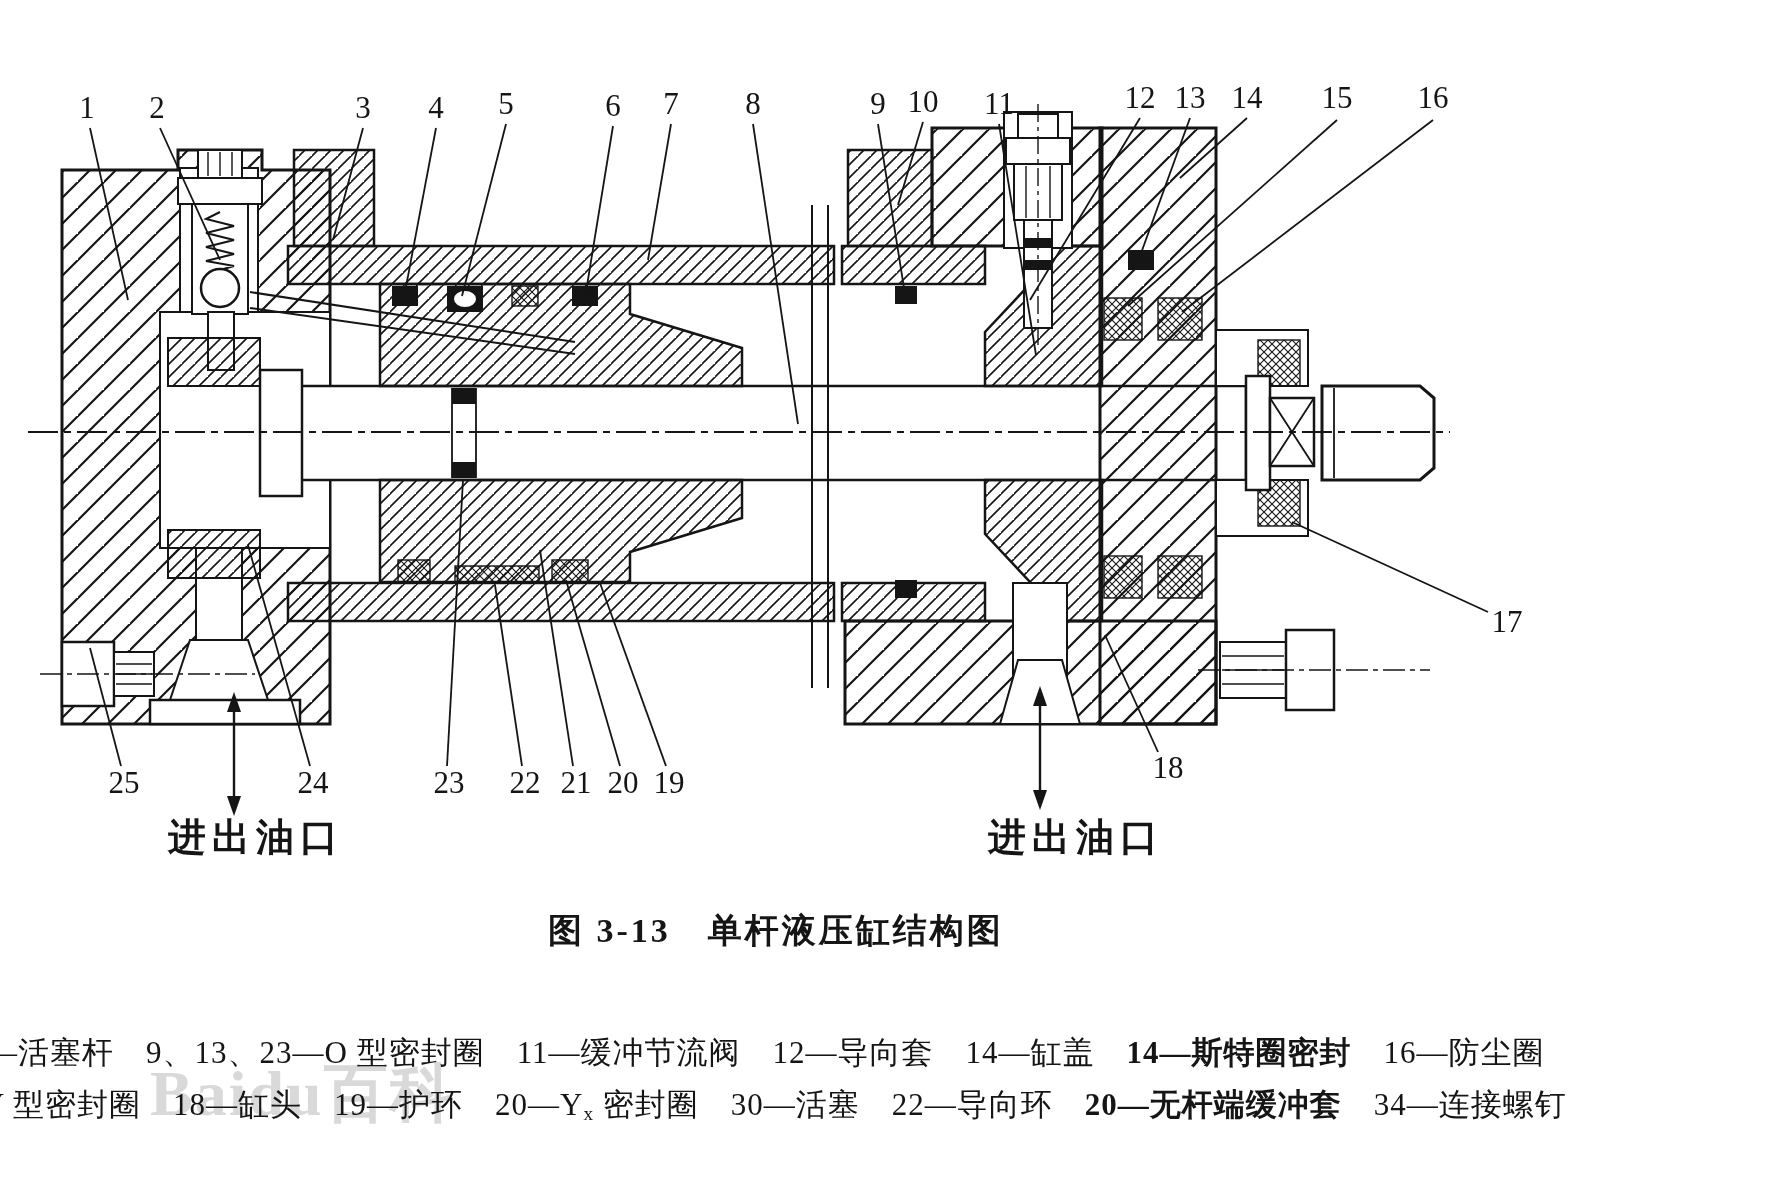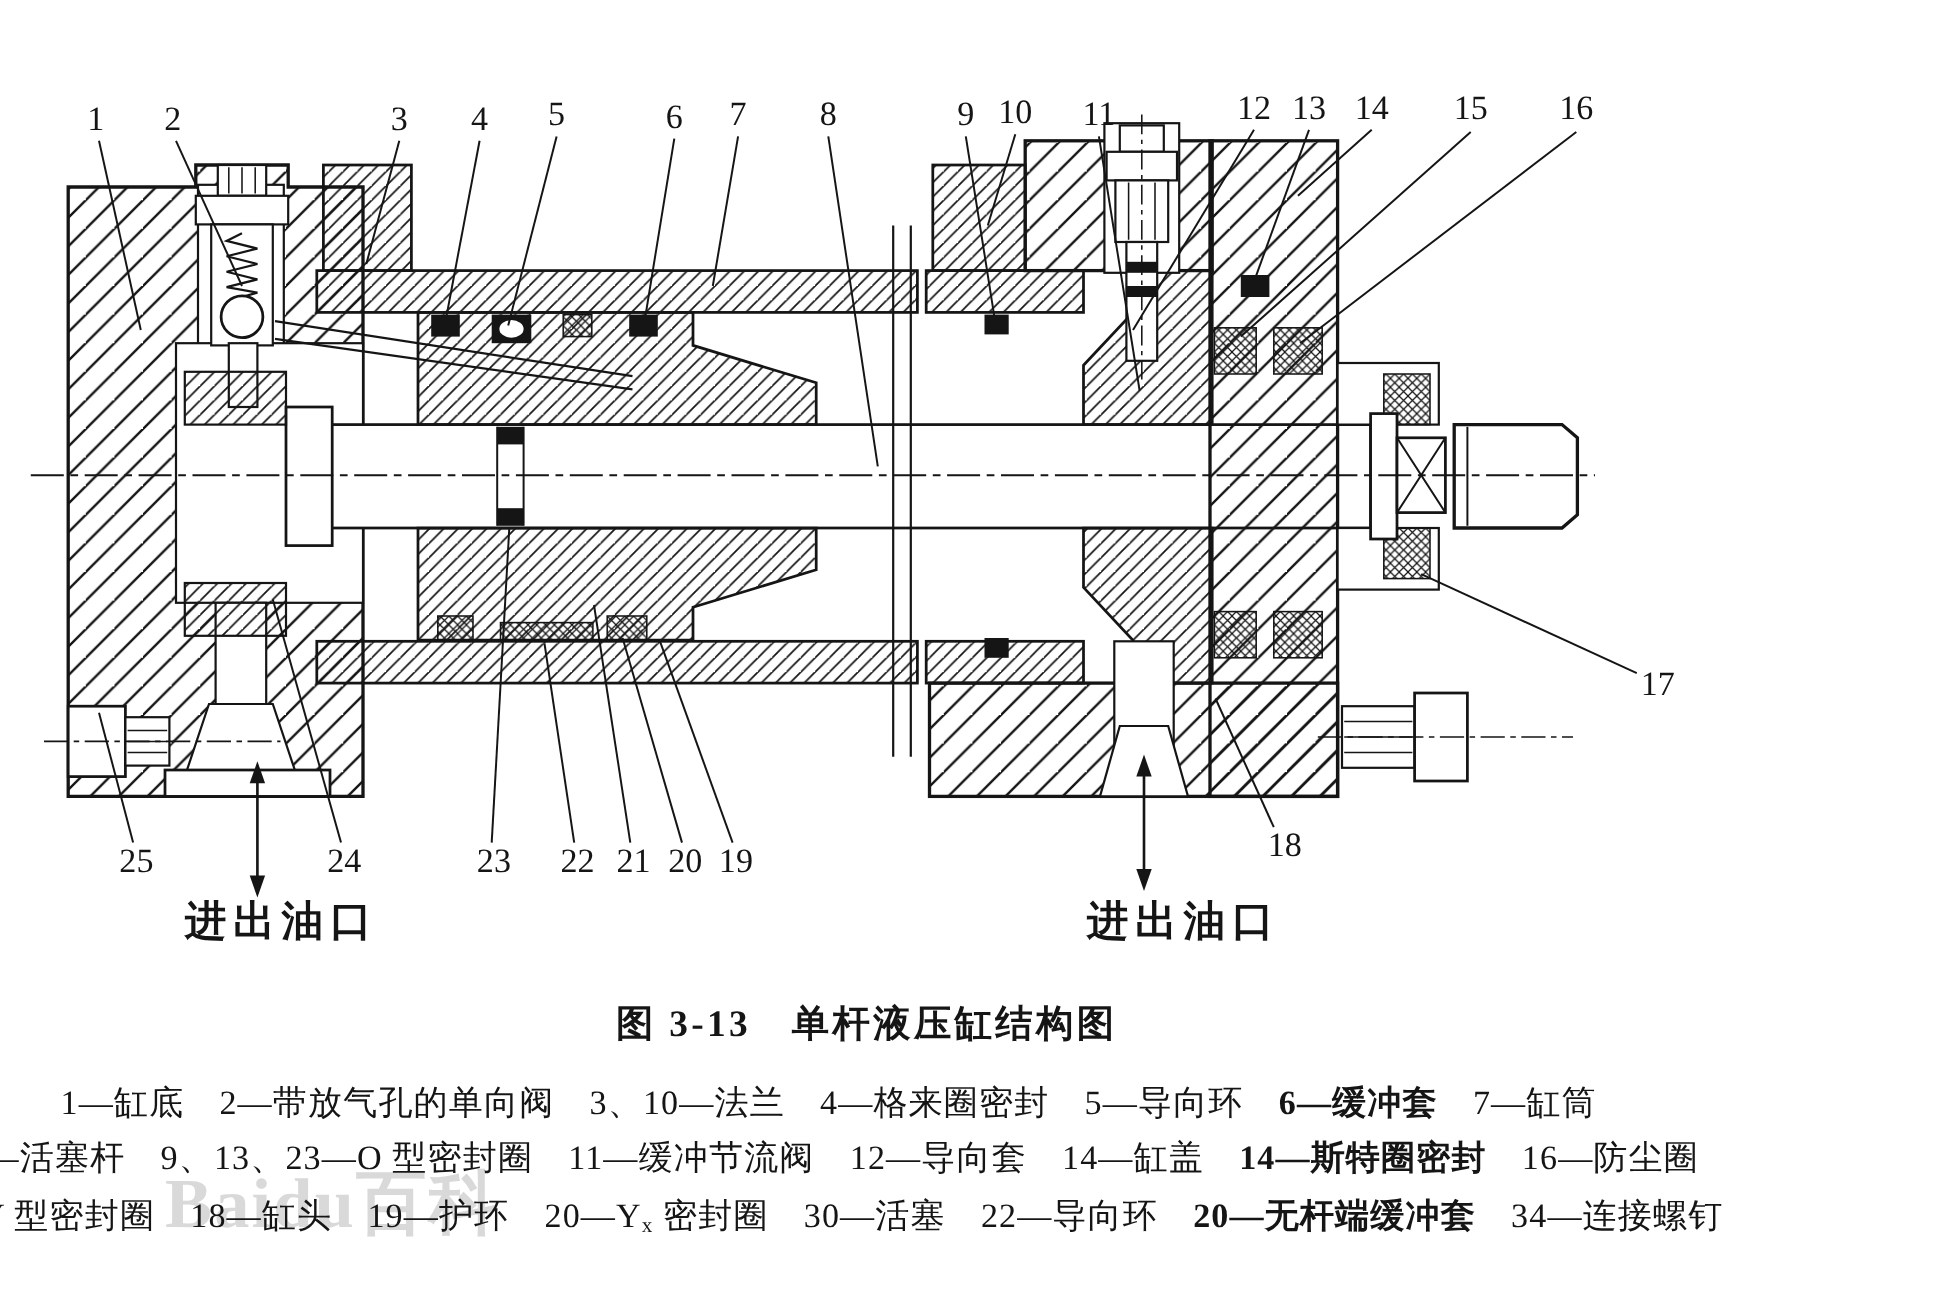--- a/index.html
+++ b/index.html
@@ -218,27 +218,24 @@
       <text class="callout-num" x="525" y="793">22</text>
       <text class="callout-num" x="449" y="793">23</text>
       <text class="callout-num" x="313" y="793">24</text>
       <text class="callout-num" x="124" y="793">25</text>
     </g>
   </svg>
 
   <div class="txt port-label" style="left:168px; top:812px;">进出油口</div>
   <div class="txt port-label" style="left:988px; top:812px;">进出油口</div>
 
-  <div class="txt caption" style="left:548px; top:908px;margin-left:12px;">图 3-13　单杆液压缸结构图</div>
+  <div class="txt caption" style="left:548px; top:908px;">图 3-13　单杆液压缸结构图</div>
 
   <div class="watermark" style="left:150px; top:1050px;font-family:Liberation Serif, serif;">Baidu百科</div>
 
-  <div class="txt legend" style="left:55px; top:982px;">
-    <span>1—缸底　2—带放气孔的单向阀　3、10—法兰　4—格来圈密封　5—导向环　</span><b>6—缓冲套</b><span>　7—缸筒</span>
-  </div>
   <div class="txt legend" style="left:-14px; top:1032px;">
     <span>—活塞杆　9、13、23—O 型密封圈　11—缓冲节流阀　12—导向套　14—缸盖　</span><b>14—斯特圈密封</b><span>　16—防尘圈</span>
   </div>
   <div class="txt legend" style="left:-18px; top:1084px;">
     <span>Y 型密封圈　18—缸头　19—护环　20—Y</span><span class="sub">x</span><span> 密封圈　30—活塞　22—导向环　</span><b>20—无杆端缓冲套</b><span>　34—连接螺钉</span>
   </div>
 
 </div>
 
 </body></html>

